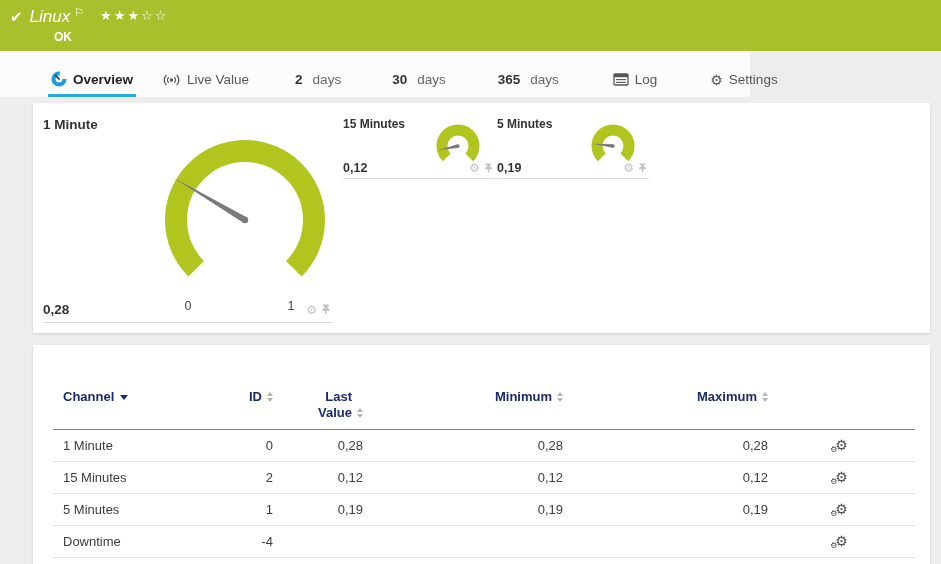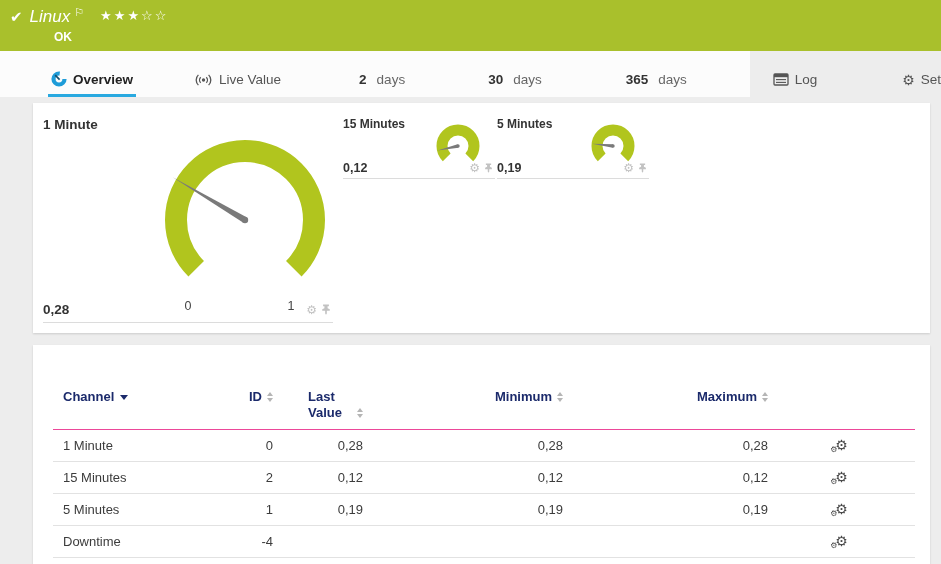--- a/index.html
+++ b/index.html
@@ -23,21 +23,21 @@
   .check { font-size: 15px; font-weight: bold; margin-right: 7px; }
   .kind { font-style: italic; font-size: 17px; }
   .sensor-title { font-weight: bold; font-size: 17px; margin-left: 7px; }
   .flag { font-size: 11px; margin-left: 4px; position: relative; top: -6px; }
   .stars { font-size: 13px; letter-spacing: 2px; margin-left: 16px; position: relative; top: -2px; }
   .status-ok { position: absolute; left: 54px; top: 30px; font-size: 12px; font-weight: bold; }
 
   
   .tabstrip {
     position: absolute; left: 0; top: 51px; width: 750px; height: 46px;
-    background: #fcfcfc; display: flex; align-items: flex-end; gap: 32px;
+    background: #fcfcfc; display: flex; align-items: flex-end;
   }
   .tab {
     display: flex; align-items: center; gap: 6px;
     padding: 0 3px 7px 3px; border-bottom: 3px solid transparent;
     font-size: 13.5px; color: #555; cursor: pointer; white-space: nowrap;
   }
   .tab .num { font-weight: bold; color: #333; margin-right: 4px; }
   .tab .days { color: #666; }
   .tab.active { border-bottom-color: #29a9e0; color: #222; font-weight: bold; }
   .ticon { flex: 0 0 auto; }
@@ -84,21 +84,21 @@
     border-bottom: 1px solid #ec4899; text-align: right; line-height: 1.25;
     cursor: pointer;
   }
   .channels th.c-channel { text-align: left; padding-left: 10px; }
   .channels td {
     height: 32px; font-size: 13px; color: #3c3c3c;
     border-bottom: 1px solid #e2e2e2; text-align: right;
   }
   .channels td.c-channel { text-align: left; padding-left: 10px; }
   .channels td.c-edit, .channels th.c-edit { text-align: center; }
-  .wraplabel { display: inline-block; width: 44px; text-align: left; vertical-align: bottom; }
+  .wraplabel { display: inline-block; width: 44px; text-align: right; vertical-align: bottom; }
 
   .sort { display: inline-flex; flex-direction: column; gap: 2px; margin-left: 5px; vertical-align: middle; position: relative; top: -1px; }
   .tri-up { width: 0; height: 0; border-left: 3.5px solid transparent; border-right: 3.5px solid transparent; border-bottom: 4px solid #b5b5b5; }
   .tri-down { width: 0; height: 0; border-left: 3.5px solid transparent; border-right: 3.5px solid transparent; border-top: 4px solid #b5b5b5; }
   .tri-active { width: 0; height: 0; border-left: 4.5px solid transparent; border-right: 4.5px solid transparent; border-top: 5px solid #1b2a6b; display: inline-block; margin-left: 6px; vertical-align: middle; }
 
   .gearbtn { position: relative; display: inline-block; cursor: pointer; line-height: 1; }
   .gearbtn .g1 { font-size: 14px; color: #4a4a4a; }
   .gearbtn .g2 { position: absolute; left: -5px; bottom: -2px; font-size: 8px; color: #4a4a4a; }
 </style>

